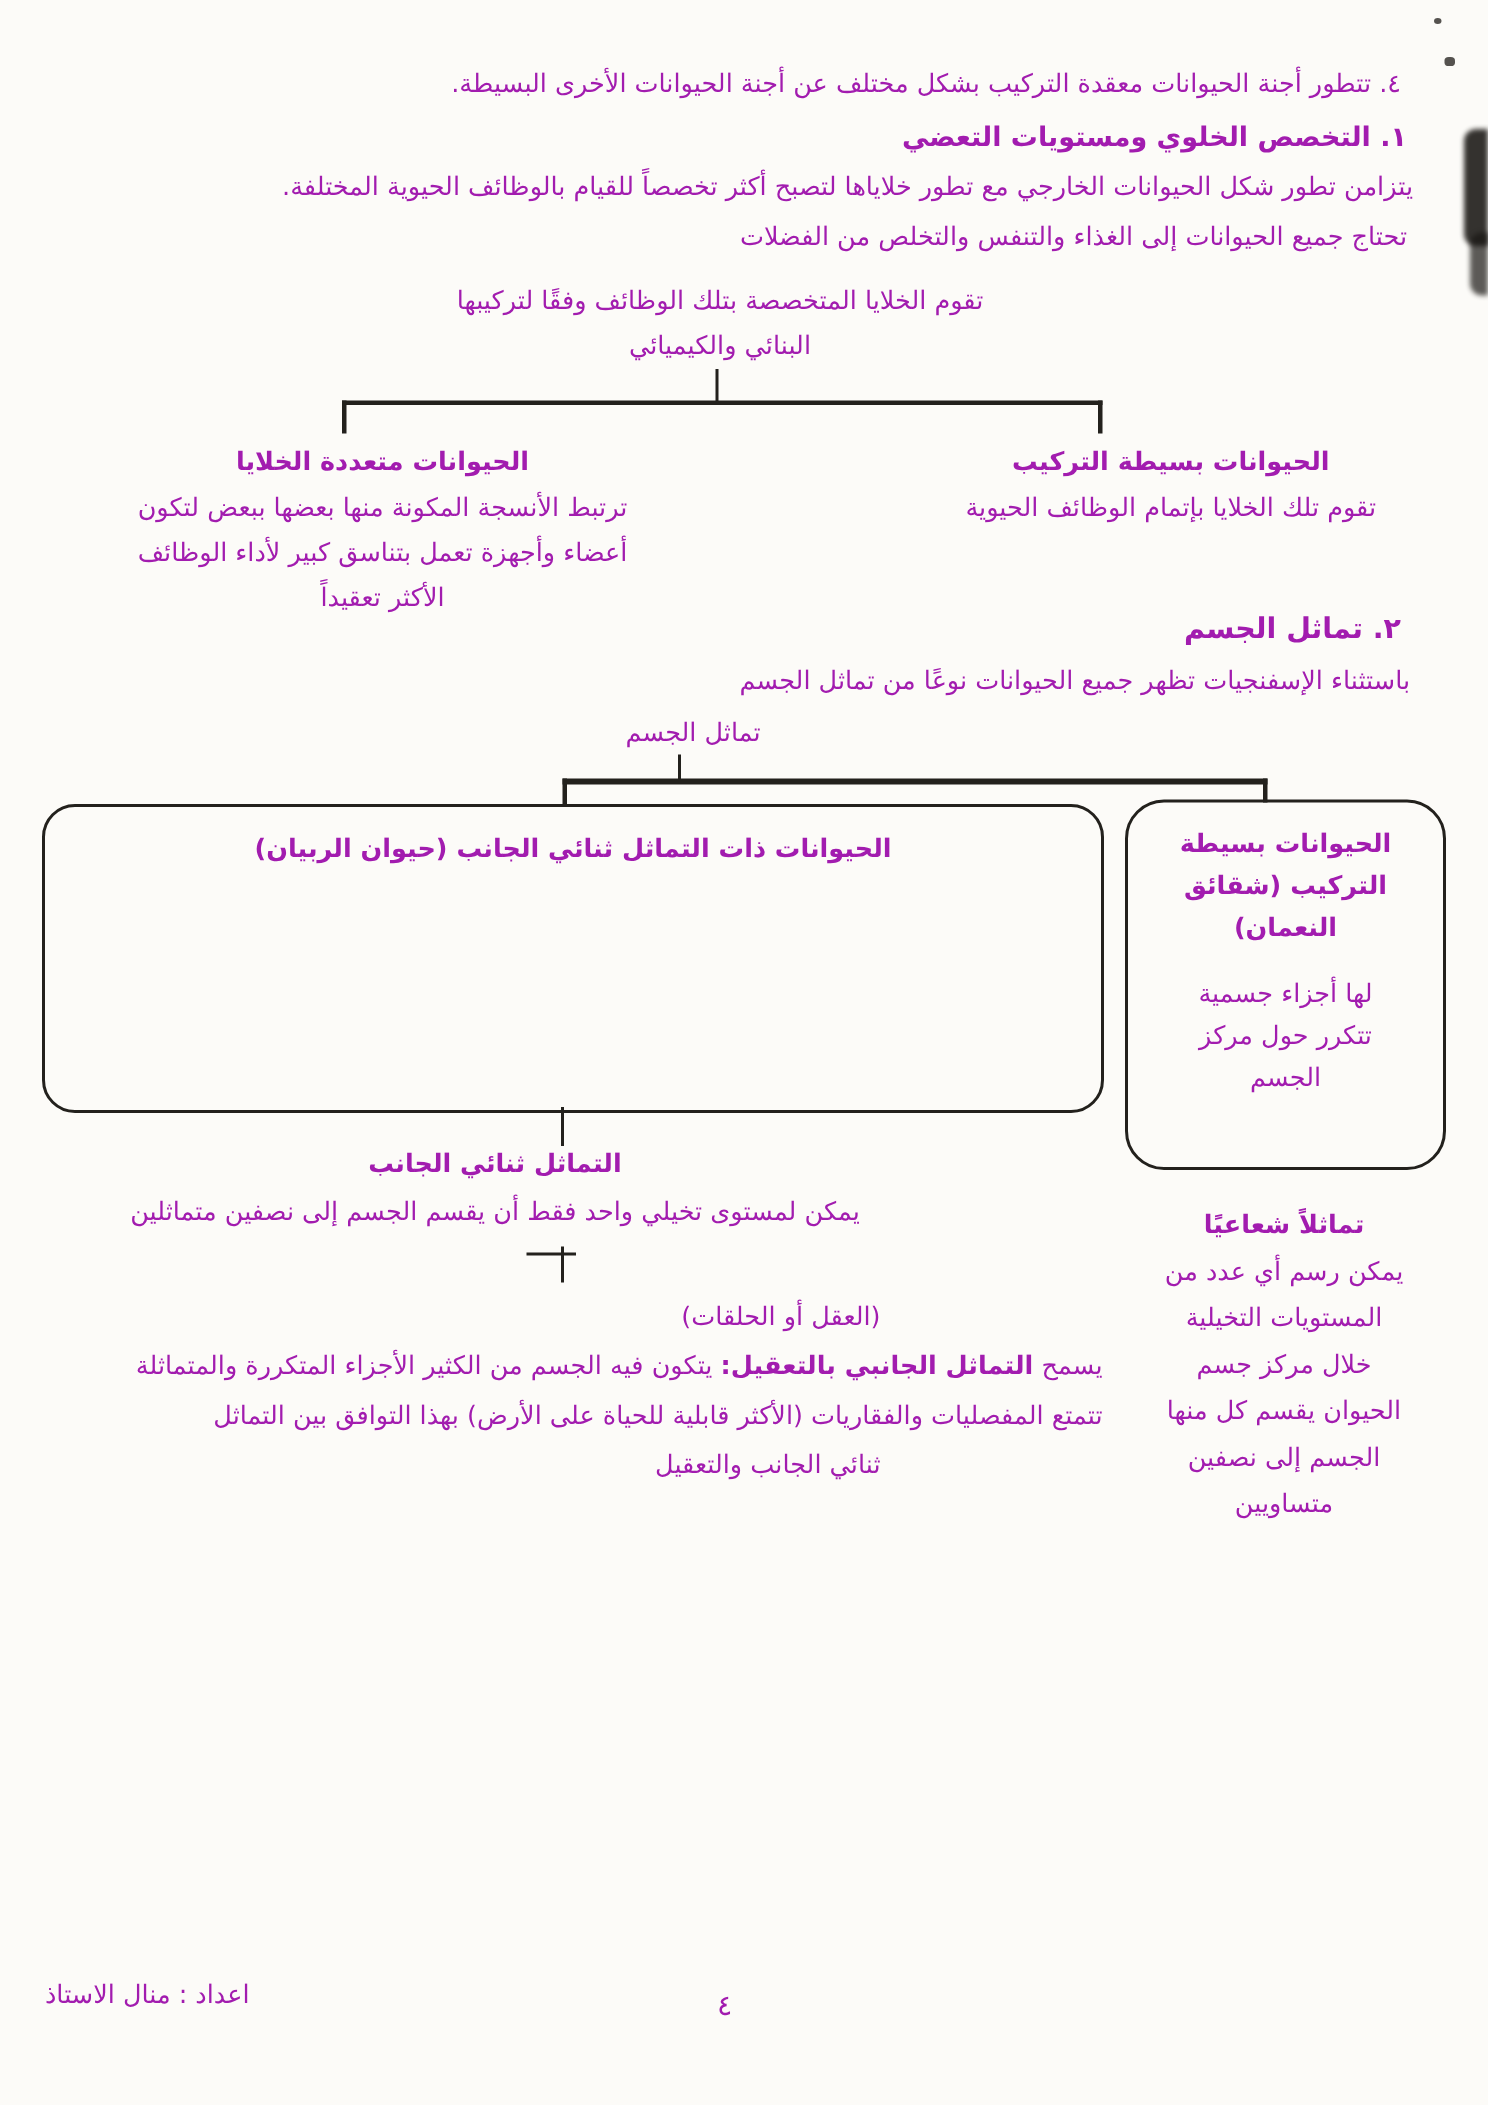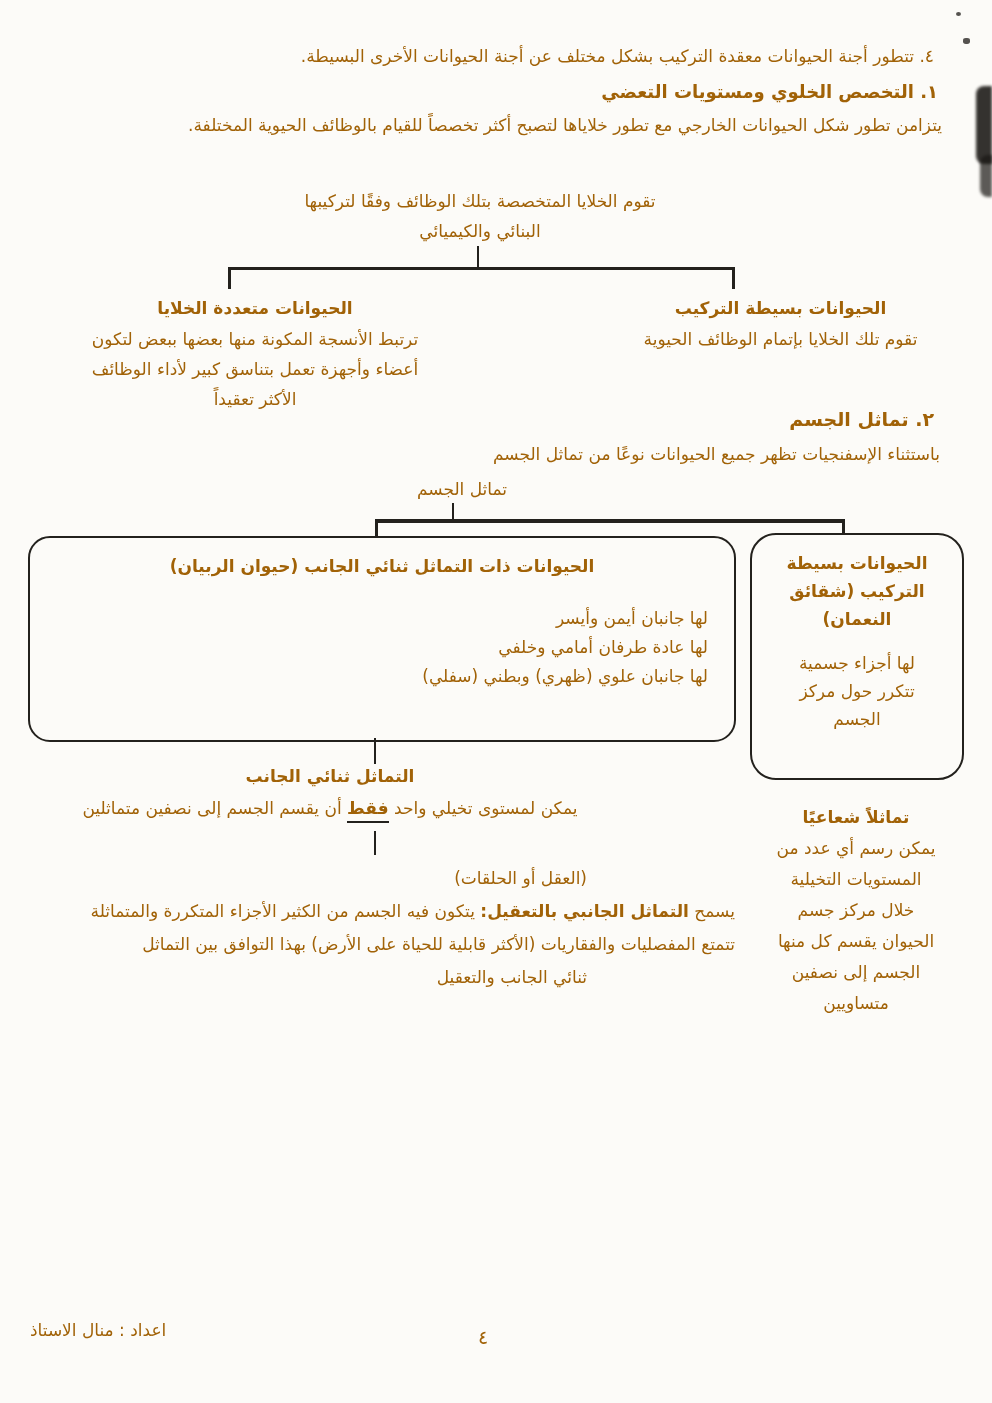--- a/index.html
+++ b/index.html
@@ -3,39 +3,39 @@
 <meta charset="utf-8">
 <style>
   html,body{margin:0;padding:0;}
   body{background:#d8d8d4;}
   .page{
     position:relative;
     width:992px;height:1403px;
     margin:0 auto;
     background:#fcfbf8;
     font-family:"DejaVu Sans","Liberation Sans",sans-serif;
-    color:#a16207;
+    color:#a21caf;
     direction:rtl;
     overflow:hidden;
   }
   .abs{position:absolute;}
   .nw{white-space:nowrap;}
   .b{font-weight:bold;}
   .ctr{text-align:center;}
   .rt{text-align:right;}
   .fs17{font-size:17px;}
   .fs18{font-size:18px;}
   .fs19{font-size:19px;}
   .ln{position:absolute;background:#23211d;}
   .box{
     position:absolute;
     border:2px solid #23211d;
     background:transparent;
   }
-  .emph-underline{font-weight:bold;border-bottom:2px solid #23211d;padding-bottom:3px;}
+  .emph-underline{font-weight:normal;border-bottom:2px solid #23211d;padding-bottom:17px;}
   .lines div{line-height:30px;}
   .smudge{
     position:absolute;background:#191714;border-radius:8px 0 0 8px;
     filter:blur(1.6px);opacity:.88;
   }
   .dot{position:absolute;background:#2a2824;border-radius:50%;opacity:.8;}
   .indent-r{padding-right:148px;}
 </style>
 </head>
 <body>
@@ -46,20 +46,21 @@
   <div class="dot" style="left:963px;top:38px;width:7px;height:6px;border-radius:40%;"></div>
   <div class="smudge" style="left:976px;top:86px;width:16px;height:78px;"></div>
   <div class="smudge" style="left:980px;top:155px;width:12px;height:42px;opacity:.7;"></div>
 
   <div class="abs nw fs17" style="right:58px;top:46px;">٤. تتطور أجنة الحيوانات معقدة التركيب بشكل مختلف عن أجنة الحيوانات الأخرى البسيطة.</div>
 
   <div class="abs nw fs18 b" style="right:54px;top:81px;text-align:right;">١. التخصص الخلوي ومستويات التعضي</div>
 
   <div class="abs nw fs17" style="right:50px;top:115px;">يتزامن تطور شكل الحيوانات الخارجي مع تطور خلاياها لتصبح أكثر تخصصاً للقيام بالوظائف الحيوية المختلفة.</div>
 
+  <div class="abs nw fs17" style="right:54px;top:148px;">تحتاج جميع الحيوانات إلى الغذاء والتنفس والتخلص من الفضلات</div>
 
   <div class="abs ctr fs17" style="left:0;top:186px;width:960px;">
     <div class="nw" style="line-height:30px;">تقوم الخلايا المتخصصة بتلك الوظائف وفقًا لتركيبها</div>
     <div class="nw" style="line-height:30px;">البنائي والكيميائي</div>
   </div>
 
   <div class="ln" style="left:477px;top:246px;width:2px;height:22px;"></div>
   <div class="ln" style="left:228px;top:267px;width:507px;height:3px;"></div>
   <div class="ln" style="left:228px;top:267px;width:3px;height:22px;"></div>
   <div class="ln" style="left:732px;top:267px;width:3px;height:22px;"></div>
@@ -82,25 +83,20 @@
 
   <div class="abs ctr nw fs17" style="left:382px;top:479px;width:160px;">تماثل الجسم</div>
 
   <div class="ln" style="left:452px;top:503px;width:2px;height:17px;"></div>
   <div class="ln" style="left:375px;top:519px;width:470px;height:4px;"></div>
   <div class="ln" style="left:375px;top:519px;width:3px;height:18px;"></div>
   <div class="ln" style="left:842px;top:519px;width:3px;height:16px;"></div>
 
   <div class="box" style="left:28px;top:536px;width:704px;height:202px;border-radius:22px;">
     <div class="ctr b fs17 nw" style="margin-top:18px;">الحيوانات ذات التماثل ثنائي الجانب (حيوان الربيان)</div>
-    <div class="abs rt fs17" style="right:26px;top:66px;line-height:29px;">
-      <div class="nw">لها جانبان أيمن وأيسر</div>
-      <div class="nw">لها عادة طرفان أمامي وخلفي</div>
-      <div class="nw">لها جانبان علوي (ظهري) وبطني (سفلي)</div>
-    </div>
   </div>
 
   <div class="box ctr" style="left:750px;top:533px;width:210px;height:243px;border-radius:26px;">
     <div class="fs17 b" style="margin-top:14px;line-height:28px;">الحيوانات بسيطة</div>
     <div class="fs17 b" style="line-height:28px;">التركيب (شقائق</div>
     <div class="fs17 b" style="line-height:28px;">النعمان)</div>
     <div class="fs17" style="margin-top:16px;line-height:28px;">لها أجزاء جسمية</div>
     <div class="fs17" style="line-height:28px;">تتكرر حول مركز</div>
     <div class="fs17" style="line-height:28px;">الجسم</div>
   </div>

